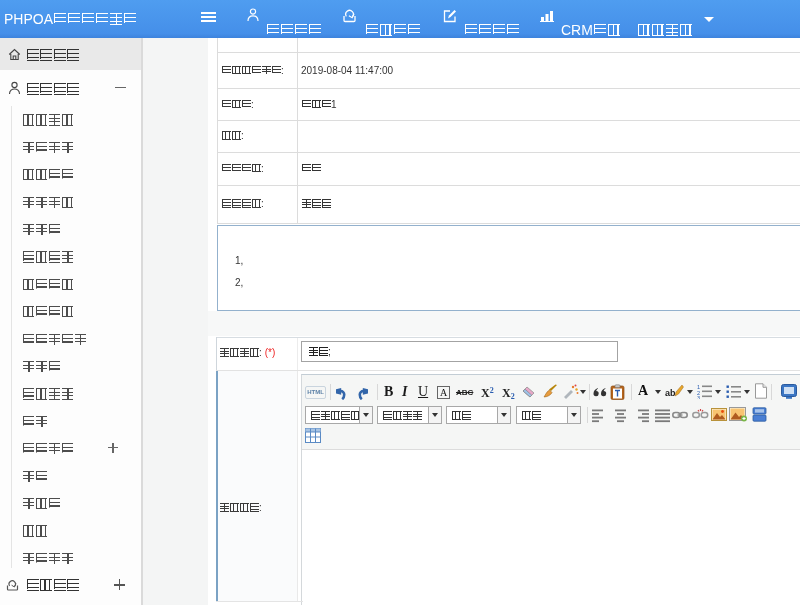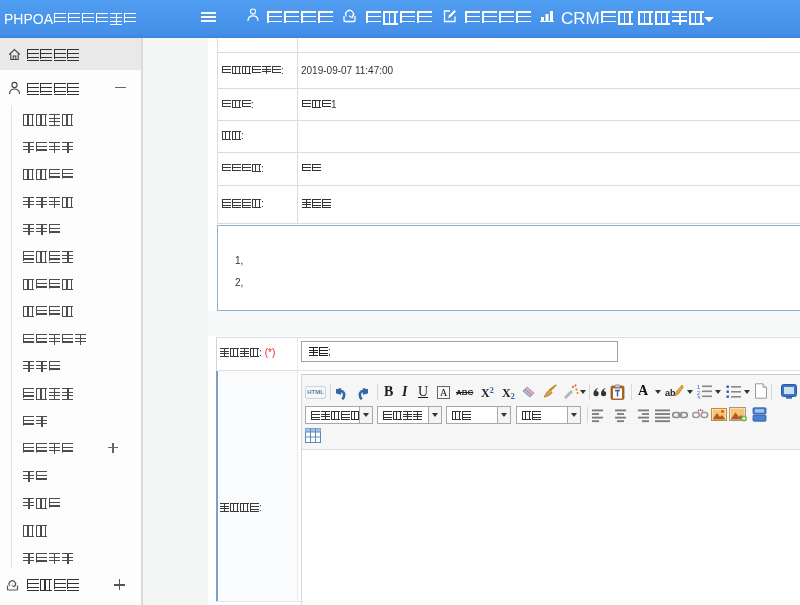--- a/index.html
+++ b/index.html
@@ -18,21 +18,21 @@
       linear-gradient(180deg, currentColor 0 .09em, transparent .09em),
       linear-gradient(0deg, currentColor 0 .09em, transparent .09em); }
   .g2 { background:
       repeating-linear-gradient(180deg, currentColor 0, currentColor .095em, transparent .09em, transparent .27em),
       linear-gradient(90deg, transparent 0 .40em, currentColor .40em .50em, transparent .50em); }
 
   
   #nav { left:0; top:0; width:800px; height:38px;
     background:linear-gradient(#4f9df0 0%,#458fe9 88%,#3d83dd 100%); color:#fff; }
   #logo { left:4px; top:0; height:38px; line-height:38px; font-size:14px; color:#fff; }
-  .nitem { top:0; height:48px; line-height:37px; font-size:17px; color:#fff; }
+  .nitem { top:12px; height:48px; line-height:37px; font-size:14px; color:#fff; }
   #burger span { display:block; width:15px; height:2px; background:#fff; margin-bottom:2.2px; }
   .caret { width:0; height:0; border-left:5px solid transparent; border-right:5px solid transparent;
     border-top:5px solid #fff; }
 
   
   #side { left:0; top:38px; width:143px; height:567px; background:#fdfdfd;
     border-right:2px solid #dadada; }
   #srow1 { left:0; top:0; width:140px; height:28px; background:#e9e9e9; }
   .stext { font-size:13.5px; color:#333; }
   .sub { font-size:13px; color:#4d4d4d; }
@@ -282,21 +282,21 @@
 
 <div class="abs hline" style="left:217px;top:52px;width:583px;"></div>
 <div class="abs hline" style="left:217px;top:88px;width:583px;"></div>
 <div class="abs hline" style="left:217px;top:120px;width:583px;"></div>
 <div class="abs hline" style="left:217px;top:151.5px;width:583px;"></div>
 <div class="abs hline" style="left:217px;top:184.5px;width:583px;"></div>
 <div class="abs hline" style="left:217px;top:223px;width:583px;"></div>
 <div class="abs vline" style="left:217px;top:38px;height:185px;"></div>
 <div class="abs vline" style="left:297px;top:38px;height:185px;"></div>
 <div class="abs lbl" style="left:221px;top:64.5px;"><span class="g g0"></span><span class="g g1"></span><span class="g g1"></span><span class="g g0"></span><span class="g g2"></span><span class="g g0"></span>:</div>
-<div class="abs val" style="left:301px;top:64.5px;">2019-09-07 11:47:00</div>
+<div class="abs val" style="left:301px;top:64.5px;">2019-08-04 11:47:00</div>
 <div class="abs lbl" style="left:221px;top:98.5px;"><span class="g g0"></span><span class="g g1"></span><span class="g g0"></span>:</div>
 <div class="abs val" style="left:301px;top:98.5px;"><span class="g g0"></span><span class="g g1"></span><span class="g g0"></span>1</div>
 <div class="abs lbl" style="left:221px;top:130.25px;"><span class="g g1"></span><span class="g g1"></span>:</div>
 <div class="abs lbl" style="left:221px;top:162.5px;"><span class="g g0"></span><span class="g g0"></span><span class="g g0"></span><span class="g g1"></span>:</div>
 <div class="abs val" style="left:301px;top:162.5px;"><span class="g g0"></span><span class="g g0"></span></div>
 <div class="abs lbl" style="left:221px;top:198.25px;"><span class="g g0"></span><span class="g g0"></span><span class="g g0"></span><span class="g g1"></span>:</div>
 <div class="abs val" style="left:301px;top:198.25px;"><span class="g g2"></span><span class="g g0"></span><span class="g g0"></span></div>
 
 <div class="abs hline" style="left:216px;top:337px;width:584px;background:#d7dde2;"></div>
 <div class="abs vline" style="left:216px;top:337px;height:33px;background:#cfd6dc;"></div>

